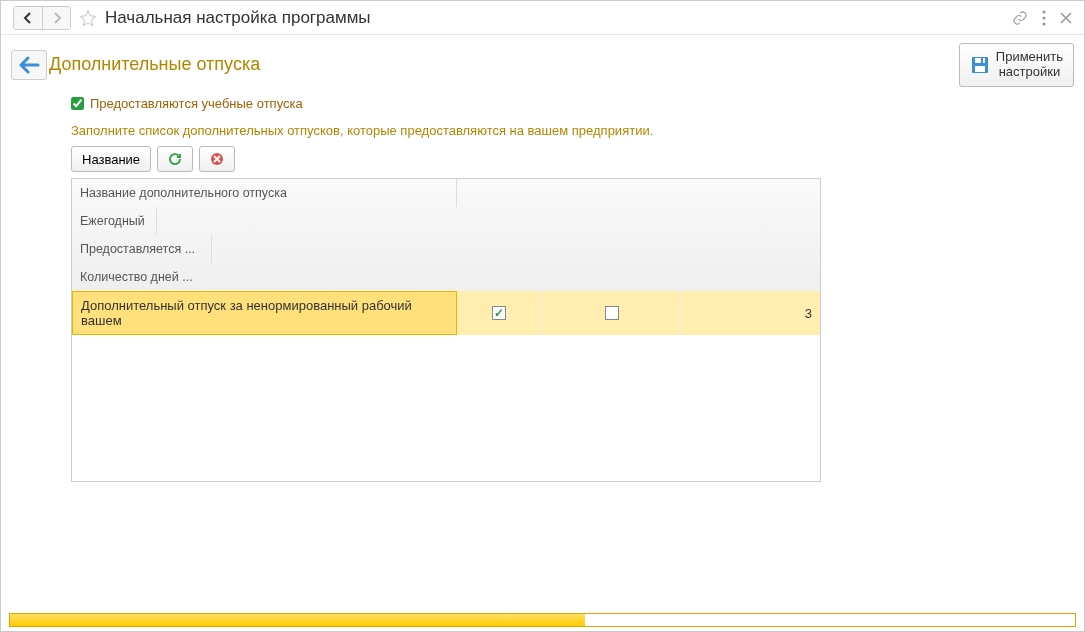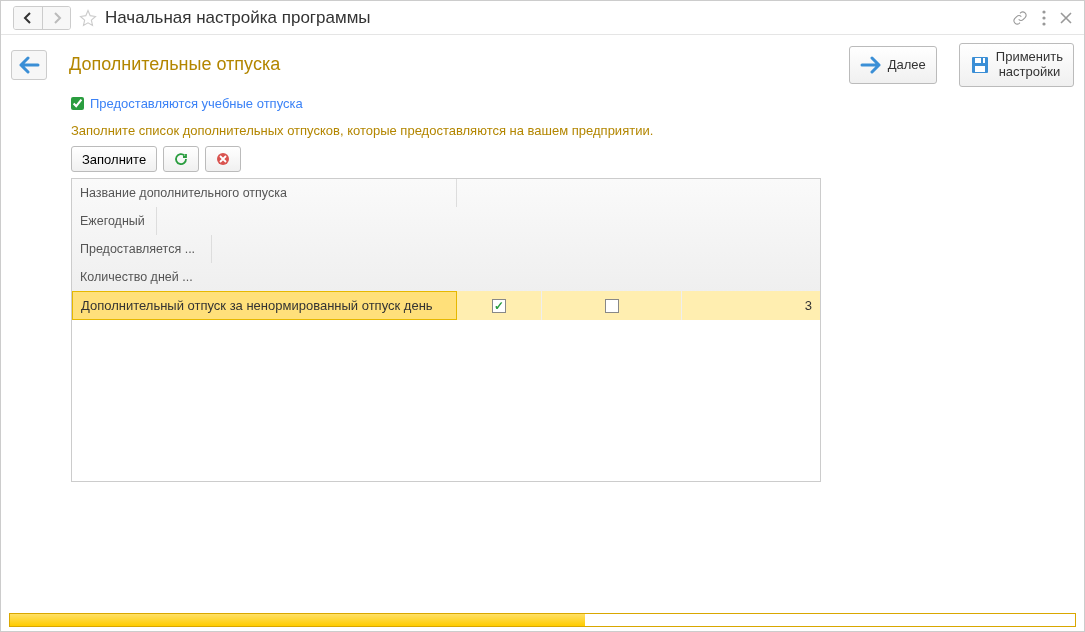--- a/index.html
+++ b/index.html
@@ -31,21 +31,21 @@
 .nav-btn + .nav-btn { border-left: 1px solid #ccc; }
 .star-icon { margin: 0 8px; color: #ccc; cursor: pointer; }
 .title-text { font-size: 17px; color: #333; flex: 1; }
 .title-right { display: flex; align-items: center; gap: 14px; color: #999; }
 .title-right span { cursor: pointer; }
 
 .toolbar {
   display: flex;
   align-items: center;
   padding: 8px 10px;
-  gap: 22px;
+  gap: 2px;
 }
 .back-big {
   width: 36px; height: 30px;
   border: 1px solid #ccc; border-radius: 3px;
   display: flex; align-items: center; justify-content: center;
   background: #f7f7f7; cursor: pointer;
 }
 .section-title {
   color: #b38600;
   font-size: 18px;
@@ -67,21 +67,21 @@
 .content {
   padding: 0 70px 10px 70px;
   flex: 1;
   overflow: auto;
 }
 .checkrow {
   display: flex; align-items: flex-start; gap: 6px;
   margin-bottom: 8px;
 }
 .checkrow input[type=checkbox] { margin-top: 2px; accent-color: #2a9d3f; }
-.checkrow label { color: #3b82f6; line-height: 1.4; }
+.checkrow label { color: #a16207; line-height: 1.4; }
 
 .hint { color: #b38600; margin: 10px 0 8px 0; }
 
 .tbl-toolbar { display: flex; gap: 6px; margin-bottom: 6px; }
 .tbl-btn {
   border: 1px solid #bbb; border-radius: 3px;
   background: linear-gradient(#fff,#f0f0f0);
   padding: 4px 10px; cursor: pointer;
   font-size: 13px;
   display: flex; align-items: center; justify-content: center;
@@ -181,26 +181,20 @@
 </div>
 
 <div class="toolbar">
   <div class="back-big">
     <svg width="22" height="18" viewBox="0 0 22 18">
         <path d="M10 2 L3 9 L10 16 M3 9 H20" stroke="#3b8fd6" stroke-width="3" fill="none" stroke-linejoin="round" stroke-linecap="round"></path>
       </svg>
   </div>
   <div class="section-title">Дополнительные отпуска</div>
   <div class="action-btn">
-    <svg width="22" height="18" viewBox="0 0 22 18">
-        <path d="M12 2 L19 9 L12 16 M19 9 H2" stroke="#3b8fd6" stroke-width="3" fill="none" stroke-linejoin="round" stroke-linecap="round"></path>
-      </svg>
-    <span>Далее</span>
-  </div>
-  <div class="action-btn">
     <svg width="20" height="20" viewBox="0 0 20 20">
         <rect x="2" y="2" width="16" height="16" rx="1" fill="#3b8fd6"></rect>
         <rect x="5" y="3" width="10" height="5" fill="#fff"></rect>
         <rect x="5" y="11" width="10" height="6" fill="#fff"></rect>
         <rect x="11" y="3" width="2" height="5" fill="#3b8fd6"></rect>
       </svg>
     <div class="multi">
       <div>Применить</div>
       <div>настройки</div>
     </div>
@@ -212,21 +206,21 @@
   <div class="checkrow">
     <input type="checkbox" checked="" style="">
     <label>Предоставляются учебные отпуска</label>
   </div>
 
 
   <div class="hint">Заполните список дополнительных отпусков, которые предоставляются на вашем предприятии.</div>
 
   <div class="tbl-toolbar">
     <button class="tbl-btn">
-        <span>Заполните</span>
+        <span>Название</span>
       </button>
     <button class="tbl-btn">
       <svg width="14" height="14" viewBox="0 0 14 14">
           <path d="M12 7a5 5 0 1 1-1.5-3.5M12 2v3h-3" fill="none" stroke="#2a9d3f" stroke-width="1.8"></path>
         </svg>
     </button>
     <button class="tbl-btn">
       <svg width="14" height="14" viewBox="0 0 14 14">
           <circle cx="7" cy="7" r="6" fill="#d9534f"></circle>
           <path d="M4 4l6 6M10 4l-6 6" stroke="#fff" stroke-width="1.8"></path>
@@ -236,21 +230,21 @@
 
   <div class="grid">
     <div class="grid-header">
       <div class="cell c0">Название дополнительного отпуска</div>
       <div class="cell c1">Ежегодный</div>
       <div class="cell c2">Предоставляется ...</div>
       <div class="cell c3">Количество дней ...</div>
     </div>
     <div class="grid-body">
       <div class="grid-row">
-        <div class="cell c0 selected">Дополнительный отпуск за ненормированный отпуск день</div>
+        <div class="cell c0 selected">Дополнительный отпуск за ненормированный рабочий вашем</div>
         <div class="cell c1">
             <span class="chk checked"></span>
           </div>
         <div class="cell c2">
             <span class="chk"></span>
           </div>
         <div class="cell c3">3</div>
       </div>
     </div>
   </div>

